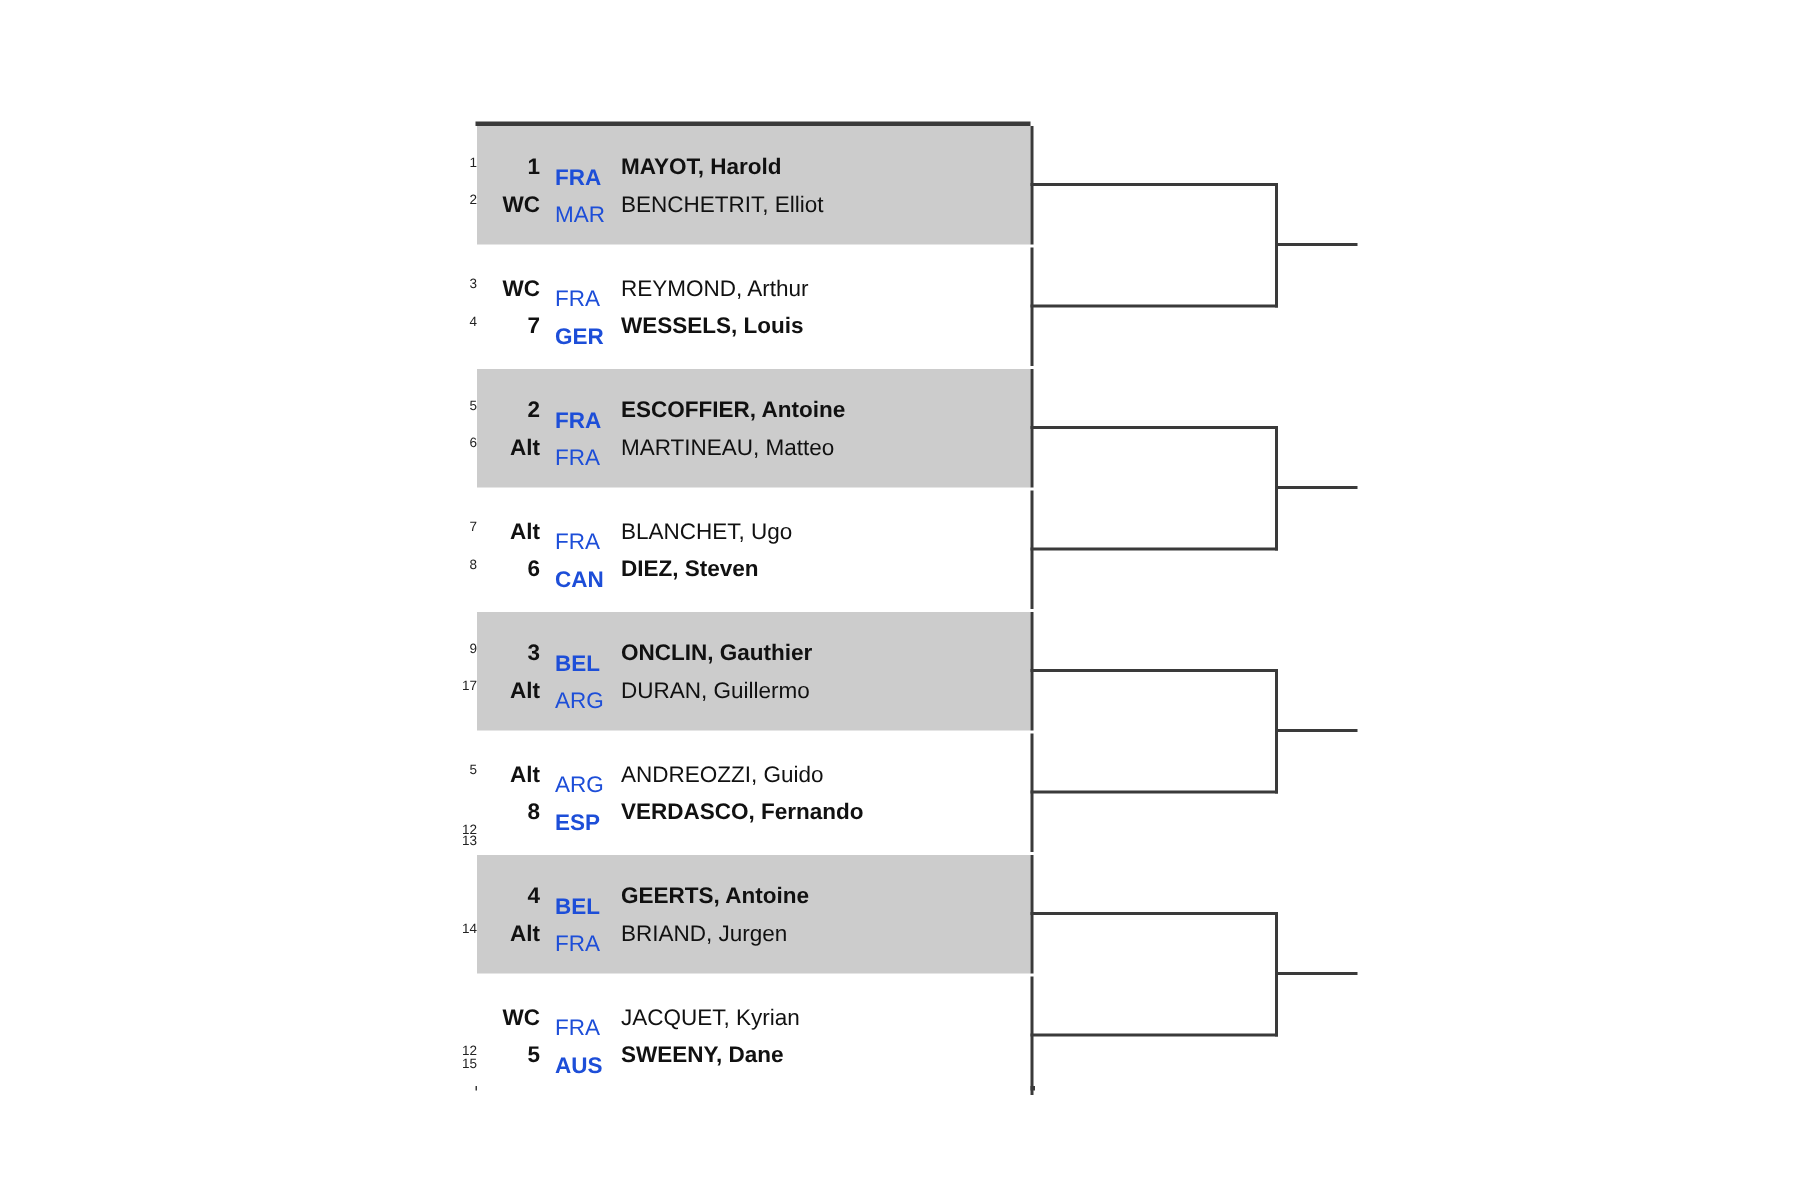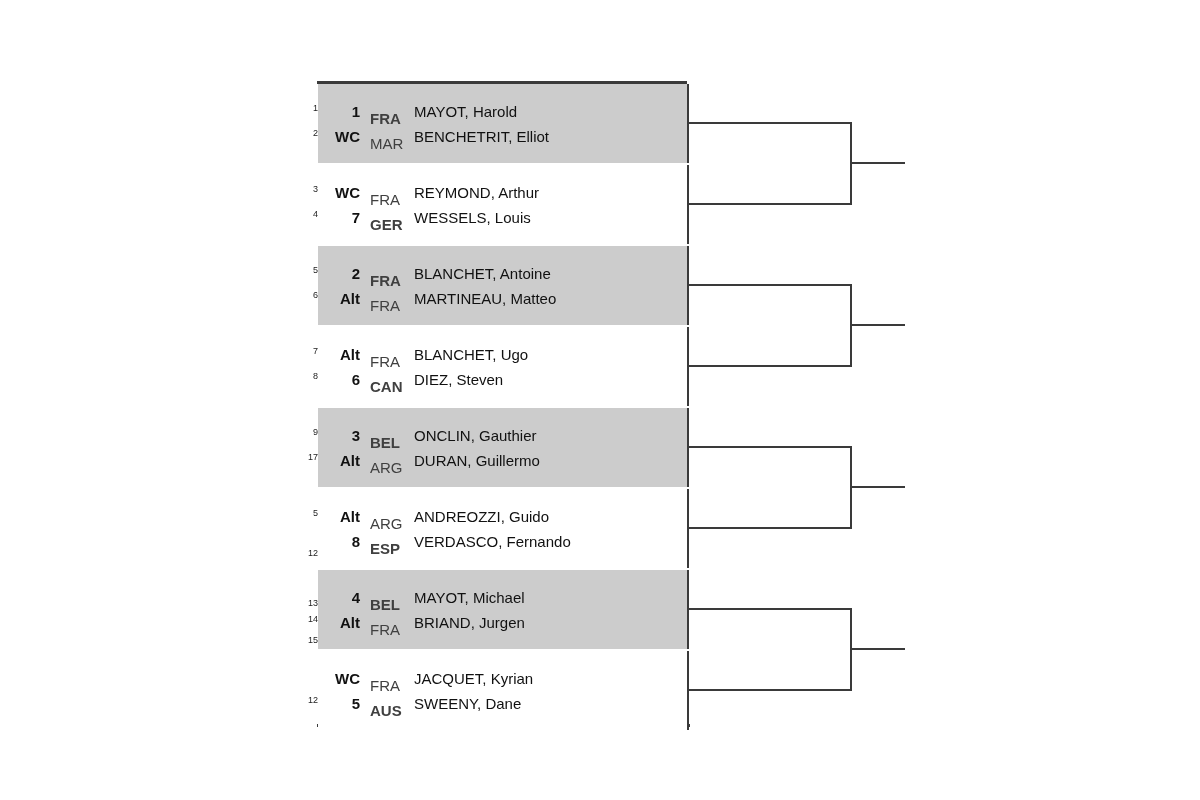--- a/index.html
+++ b/index.html
@@ -37,28 +37,28 @@
 
   
   .tok{
     width:42px;text-align:right;
     font-size:15px;font-weight:bold;color:#111;
     margin-right:10px;
   }
   
   .ctry{
     width:42px;text-align:left;
-    font-size:15px;color:#404040;
+    font-size:15px;color:#1d4ed8;
     margin-right:2px;
     margin-top:14px;
   }
   .ctry.bold{font-weight:bold;}
   
   .pname{font-size:15px;color:#111;}
-  .pname.bold{font-weight:normal;}
+  .pname.bold{font-weight:bold;}
 
   
   .lineno{
     position:absolute;width:18px;text-align:right;
     font-size:9px;color:#222;left:300px;
   }
 
   
   .ln{position:absolute;background:#3a3a3a;}
   .ln.v{width:2px;}
@@ -100,21 +100,21 @@
         <span class="pname bold">WESSELS, Louis</span>
       </div>
     </div>
     <div class="lineno" style="top:184px">3</div>
     <div class="lineno" style="top:209px">4</div>
 
     <div class="match shaded" style="top:246px">
       <div class="slot a">
         <span class="tok">2</span>
         <span class="ctry bold">FRA</span>
-        <span class="pname bold">BLANCHET, Antoine</span>
+        <span class="pname bold">ESCOFFIER, Antoine</span>
       </div>
       <div class="slot b">
         <span class="tok">Alt</span>
         <span class="ctry">FRA</span>
         <span class="pname">MARTINEAU, Matteo</span>
       </div>
     </div>
     <div class="lineno" style="top:265px">5</div>
     <div class="lineno" style="top:290px">6</div>
 
@@ -160,44 +160,44 @@
         <span class="pname bold">VERDASCO, Fernando</span>
       </div>
     </div>
     <div class="lineno" style="top:508px">5</div>
     <div class="lineno" style="top:548px">12</div>
 
     <div class="match shaded" style="top:570px">
       <div class="slot a">
         <span class="tok">4</span>
         <span class="ctry bold">BEL</span>
-        <span class="pname bold">MAYOT, Michael</span>
+        <span class="pname bold">GEERTS, Antoine</span>
       </div>
       <div class="slot b">
         <span class="tok">Alt</span>
         <span class="ctry">FRA</span>
         <span class="pname">BRIAND, Jurgen</span>
       </div>
     </div>
-    <div class="lineno" style="top:598px">13</div>
+    <div class="lineno" style="top:555px">13</div>
     <div class="lineno" style="top:614px">14</div>
 
     <div class="match plain" style="top:651px">
       <div class="slot a">
         <span class="tok">WC</span>
         <span class="ctry">FRA</span>
         <span class="pname">JACQUET, Kyrian</span>
       </div>
       <div class="slot b">
         <span class="tok">5</span>
         <span class="ctry bold">AUS</span>
         <span class="pname bold">SWEENY, Dane</span>
       </div>
     </div>
-    <div class="lineno" style="top:635px">15</div>
+    <div class="lineno" style="top:704px">15</div>
     <div class="lineno" style="top:695px">12</div>
 
     <div class="ln v" style="left:687px;top:84px;height:79px"></div>
     <div class="ln v" style="left:687px;top:165px;height:79px"></div>
     <div class="ln v" style="left:687px;top:246px;height:79px"></div>
     <div class="ln v" style="left:687px;top:327px;height:79px"></div>
     <div class="ln v" style="left:687px;top:408px;height:79px"></div>
     <div class="ln v" style="left:687px;top:489px;height:79px"></div>
     <div class="ln v" style="left:687px;top:570px;height:79px"></div>
     <div class="ln v" style="left:687px;top:651px;height:79px"></div>

